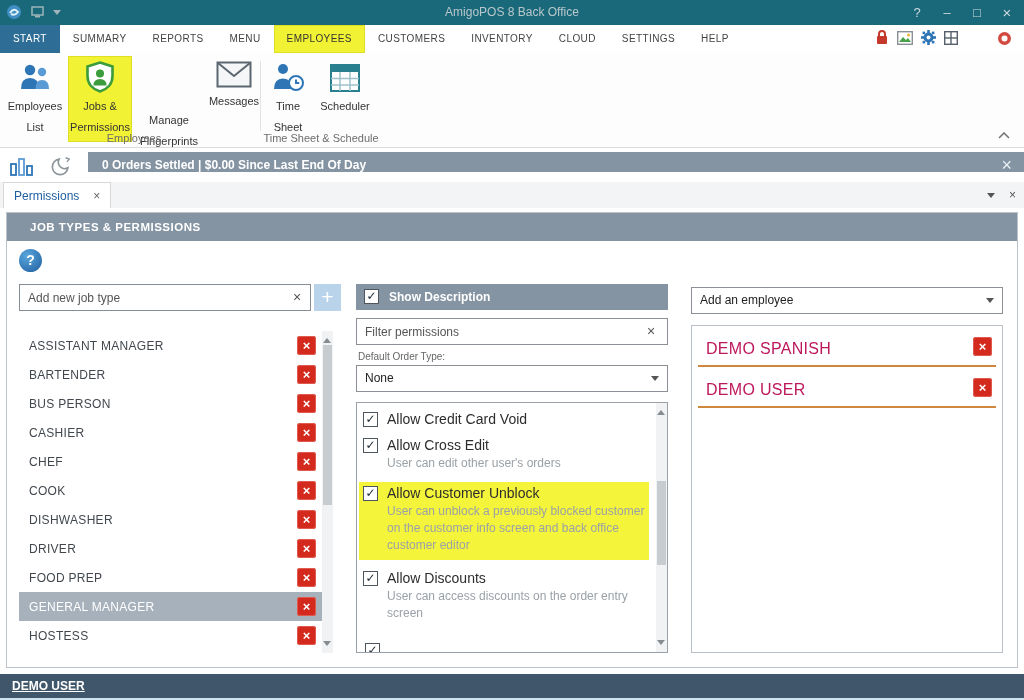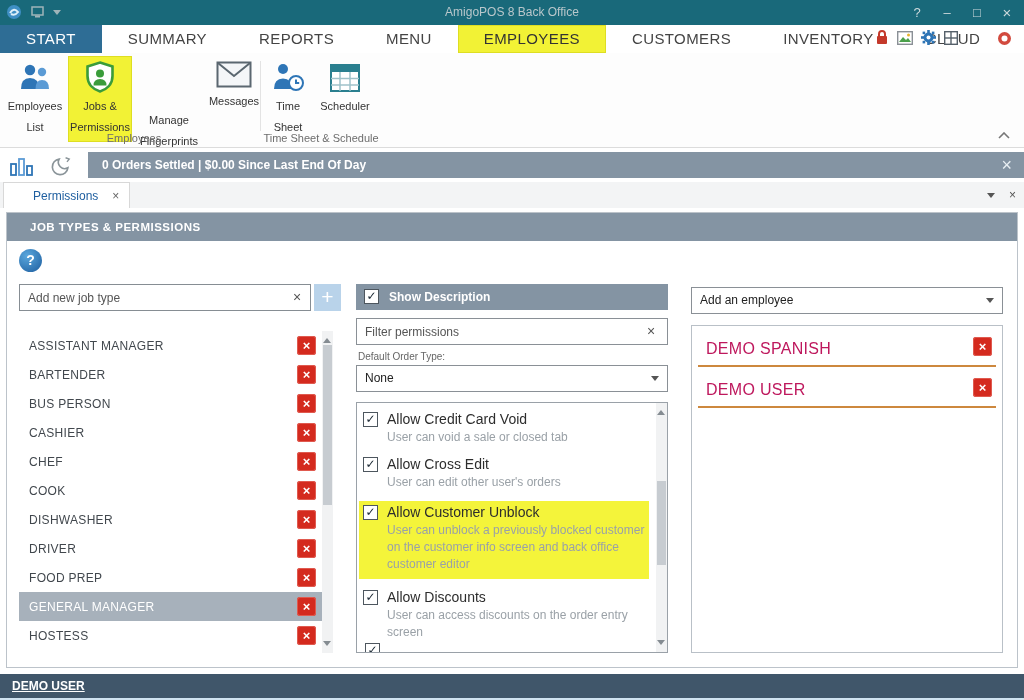--- a/index.html
+++ b/index.html
@@ -10,21 +10,21 @@
   .titlebar { position:absolute; top:0; left:0; right:0; height:25px; background:#19697a; }
   .tb-title { position:absolute; left:0; right:0; top:0; line-height:25px; text-align:center; color:#b9c7cb; font-size:12px; }
   .tb-left { position:absolute; left:6px; top:4px; display:flex; gap:9px; align-items:center; }
   .tb-right { position:absolute; right:2px; top:0; height:25px; display:flex; }
   .tb-btn { width:30px; text-align:center; line-height:25px; color:#cdd9dc; font-size:13px; cursor:default; }
   .tb-btn.close { font-size:15px; }
   .qat-caret { width:0; height:0; border:4px solid transparent; border-top:5px solid #9fb4b9; margin-top:4px; }
 
   
   .menubar { position:absolute; top:25px; left:0; right:0; height:28px; background:#fff; display:flex; }
-  .menu-tab { padding:0 26px; line-height:28px; font-size:15px; color:#444; letter-spacing:.4px; white-space:nowrap; }
+  .menu-tab { padding:0 13px; line-height:28px; font-size:10px; color:#444; letter-spacing:.4px; white-space:nowrap; }
   .menu-tab.sel { background:#2e6d95; color:#fff; }
   .menu-tab.hl { background:#f2f235; color:#333; box-shadow:inset 0 0 0 1px #dede22; }
   .mini-icons { position:absolute; right:66px; top:30px; display:flex; gap:8px; align-items:center; }
   .ornament { position:absolute; right:12px; top:31px; }
 
   
   .ribbon { position:absolute; top:53px; left:0; right:0; height:95px; background:#fdfdfd; border-bottom:1px solid #dcdcdc; }
   .rib-btn { position:absolute; top:3px; display:flex; flex-direction:column; align-items:center; text-align:center; font-size:11px; color:#333; padding-top:5px; height:86px; }
   .rib-btn.hl { background:#f2f235; box-shadow:inset 0 0 0 1px #dede22; }
   .rib-label { line-height:21px; margin-top:3px; }
@@ -34,30 +34,30 @@
   .rb4 { left:206px; width:56px; }
   .rb5 { left:266px; width:44px; }
   .rb6 { left:314px; width:62px; }
   .group-sep { position:absolute; left:260px; top:8px; bottom:16px; width:1px; background:#e3e3e3; }
   .group-label { position:absolute; bottom:3px; font-size:11px; color:#6d6d6d; text-align:center; }
   .gl1 { left:6px; width:256px; }
   .gl2 { left:262px; width:118px; }
   .rib-collapse { position:absolute; right:14px; bottom:8px; }
 
   
-  .orders { position:absolute; top:152px; left:0; right:0; height:26px; }
+  .orders { position:absolute; top:152px; left:0; right:0; height:20px; }
   .ob-icons { position:absolute; left:10px; top:3px; display:flex; gap:16px; align-items:center; }
   .ob-bar { position:absolute; left:88px; right:0; top:0; bottom:0; background:#8494a3; }
   .ob-text { line-height:27px; margin-left:14px; font-size:12px; font-weight:700; color:#fff; }
   .ob-close { position:absolute; right:12px; top:0; line-height:26px; font-size:18px; color:#e9eff3; font-weight:300; }
 
   
   .tabstrip { position:absolute; top:182px; left:0; right:0; height:26px; background:#f3f4f5; }
   .doc-tab { position:absolute; left:3px; top:0; height:26px; background:#fff; border:1px solid #d8d8d8; border-bottom:none; padding:0 10px; display:flex; align-items:center; gap:14px; }
-  .doc-tab-label { color:#1f5fa0; font-size:12px;margin-left:19px; }
+  .doc-tab-label { color:#1f5fa0; font-size:12px; }
   .doc-tab-close { color:#666; font-size:12px; }
   .ts-right { position:absolute; right:8px; top:0; height:26px; display:flex; gap:14px; align-items:center; color:#555; }
   .caret-down { width:0; height:0; border:4px solid transparent; border-top:5px solid #555; margin-top:4px; }
 
   
   .panel { position:absolute; left:6px; right:6px; top:212px; height:456px; background:#fff; border:1px solid #bcc3ca; }
   .panel-header { height:28px; background:#8494a3; color:#fff; font-size:11.5px; font-weight:700; letter-spacing:.5px; line-height:28px; padding-left:23px; }
   .help-badge { position:absolute; left:12px; top:36px; width:23px; height:23px; border-radius:50%;
       background:radial-gradient(circle at 35% 30%, #5aa7dd, #1d5d9e); color:#fff; font-weight:700; text-align:center; line-height:23px; font-size:14px; }
 
@@ -345,21 +345,20 @@
       <span class="sel-text">None</span>
       <div class="caret-down"></div>
     </div>
 
     <div class="perm-list">
       <div class="perm-item">
         <div class="perm-head">
             <span class="cb">✓</span>
             <span class="perm-name">Allow Credit Card Void</span>
           </div>
-        <div class="perm-desc">User can void a sale or closed tab</div>
       </div>
       <div class="perm-item">
         <div class="perm-head">
             <span class="cb">✓</span>
             <span class="perm-name">Allow Cross Edit</span>
           </div>
         <div class="perm-desc">User can edit other user's orders</div>
       </div>
       <div class="perm-item hl">
         <div class="perm-head">

